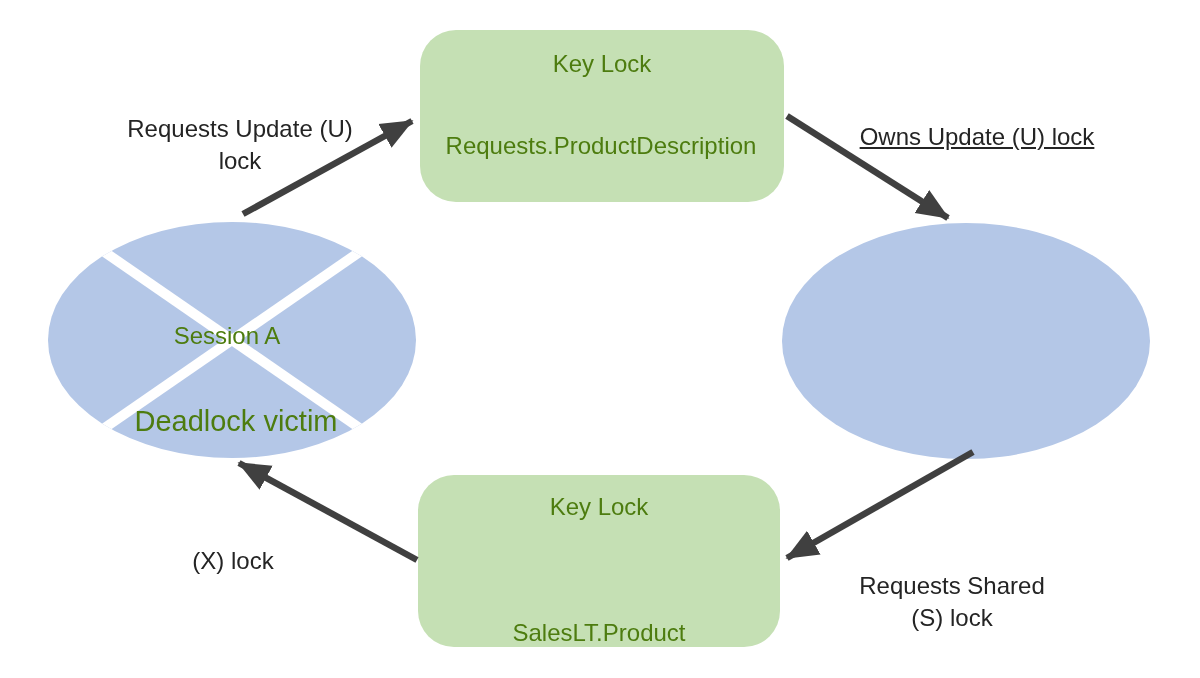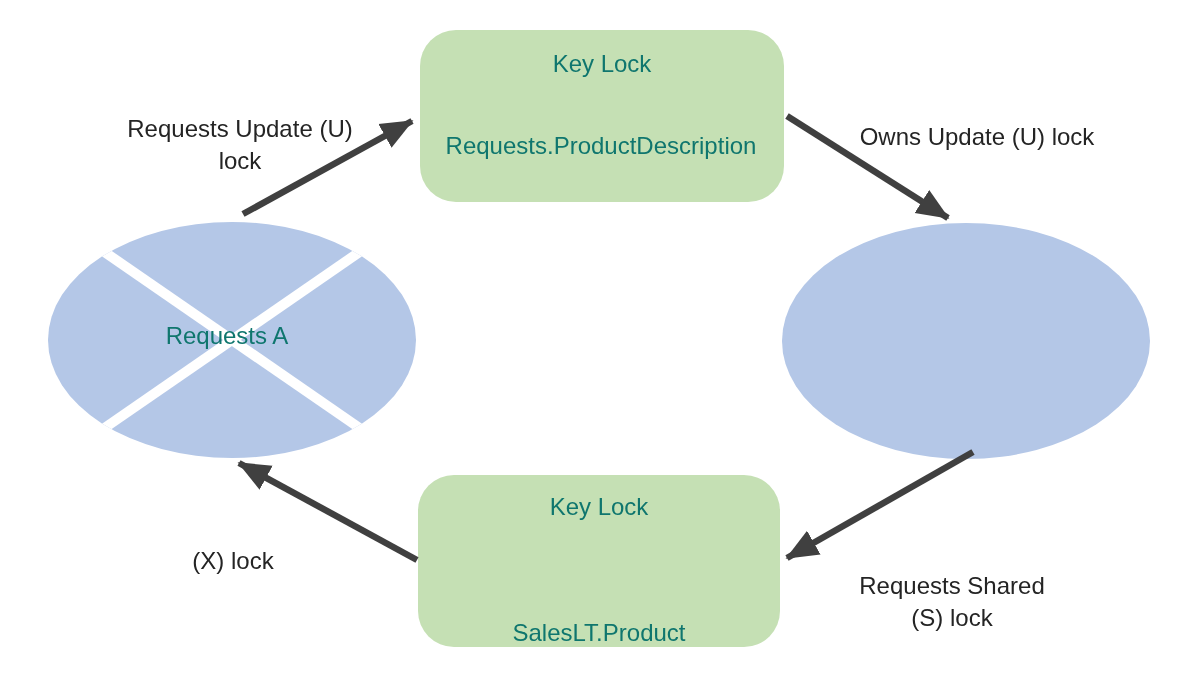--- a/index.html
+++ b/index.html
@@ -12,21 +12,21 @@
     color: #242424;
     overflow: hidden;
   }
   #diagram-svg { position: absolute; left: 0; top: 0; }
   .txt {
     position: absolute;
     transform: translate(-50%, -50%);
     white-space: nowrap;
     font-size: 24px;
     line-height: 32px;
-    color: #0f766e;
+    color: #4d7c0f;
   }
   .txt.big { font-size: 29px; }
   .edge-label {
     position: absolute;
     transform: translate(-50%, -50%);
     text-align: center;
     font-size: 24px;
     line-height: 32px;
   }
   .edge-label div { white-space: nowrap; }
@@ -62,29 +62,30 @@
     <line x1="973" y1="452" x2="787" y2="558" stroke="#404040" stroke-width="6.5" marker-end="url(#arrowhead)"></line>
     <line x1="417" y1="560" x2="239" y2="463" stroke="#404040" stroke-width="6.5" marker-end="url(#arrowhead)"></line>
   </svg>
 
   <div class="txt" style="left:602px; top:64px;">Key Lock</div>
   <div class="txt" style="left:601px; top:146px;">Requests.ProductDescription</div>
 
   <div class="txt" style="left:599px; top:507px;">Key Lock</div>
   <div class="txt" style="left:599px; top:589px;margin-top:44px;">SalesLT.Product</div>
 
-  <div class="txt" style="left:227px; top:336px;">Requests A</div>
+  <div class="txt" style="left:227px; top:336px;">Session A</div>
+  <div class="txt big" style="left:236px; top:421px;">Deadlock victim</div>
 
 
   <div class="edge-label" style="left:224px; top:145px;margin-left:16px;">
     <div>Requests Update (U)</div>
     <div>lock</div>
   </div>
 
-  <div class="edge-label" style="left:977px; top:137px;">
+  <div class="edge-label" style="left:977px; top:137px;text-decoration:underline;">
     <div>Owns Update (U) lock</div>
   </div>
 
   <div class="edge-label" style="left:952px; top:562px;margin-top:40px;">
     <div>Requests Shared</div>
     <div>(S) lock</div>
   </div>
 
   <div class="edge-label" style="left:233px; top:561px;">
     <div>(X) lock</div>

